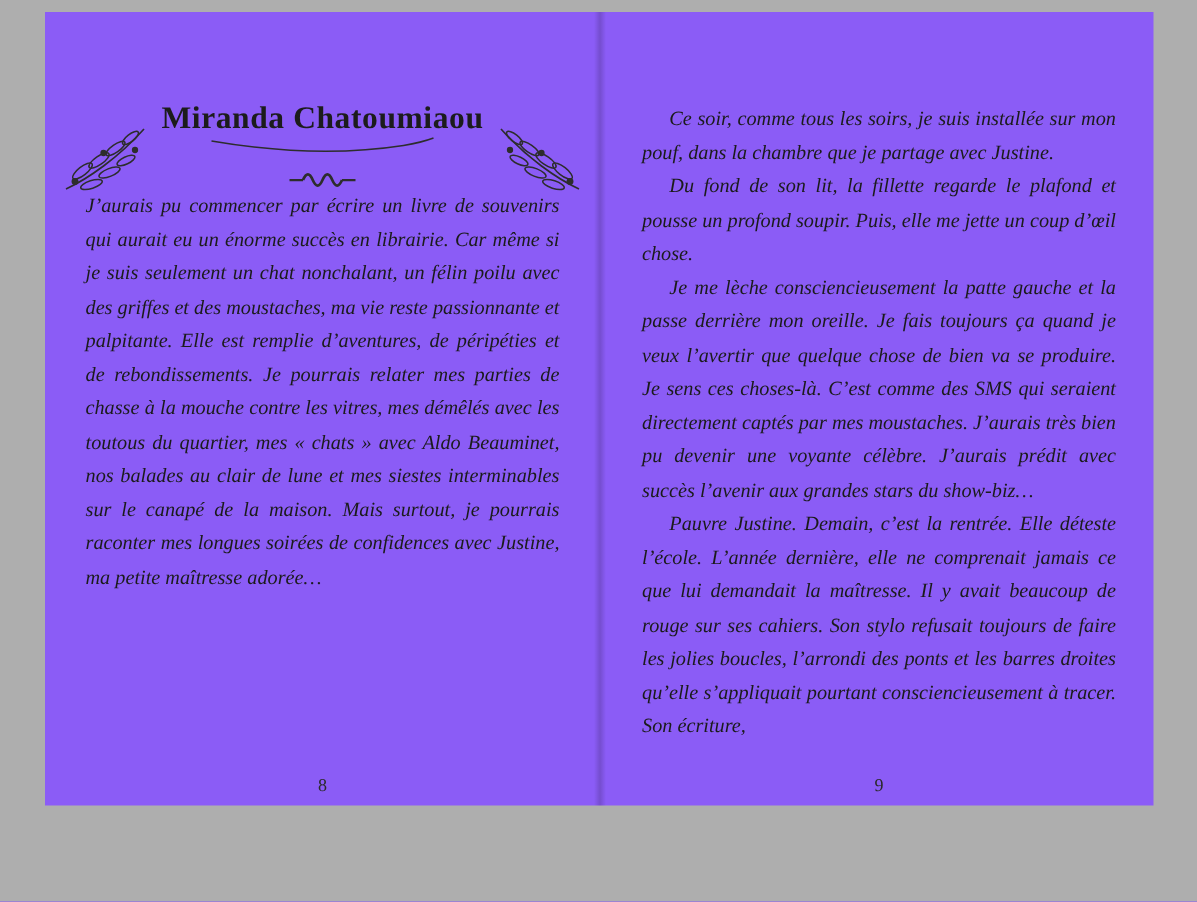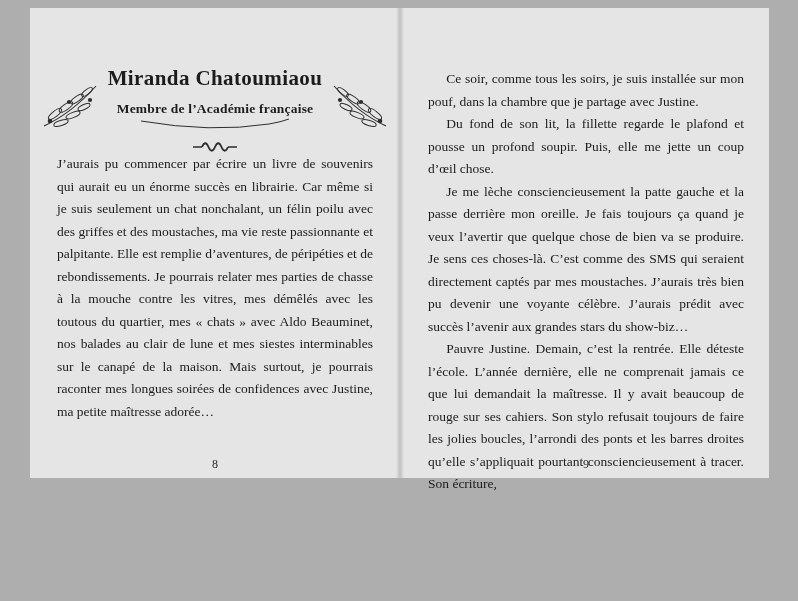--- a/index.html
+++ b/index.html
@@ -6,22 +6,22 @@
   body {
     width: 798px; height: 601px;
     background: #aeaeae;
     overflow: hidden;
     position: relative;
     font-family: "Liberation Serif", "DejaVu Serif", serif;
     color: #1c1c1c;
   }
   .spread {
     position: absolute; left: 30px; top: 8px;
-    width: 739px; height: 470px;
-    background: #e5e5e5;
+    width: 739px; height: 529px;
+    background: #8b5cf6;
   }
   .gutter {
     position: absolute; left: 366px; top: 0; width: 8px; height: 100%;
     background: linear-gradient(to right, rgba(0,0,0,0), rgba(0,0,0,0.16) 50%, rgba(0,0,0,0));
   }
   .page { position: absolute; top: 0; height: 100%; width: 316px; }
   .page.left  { left: 27px; }
   .page.right { left: 398px; }
 
   .chapter-header { position: relative; text-align: center; margin-top: 58px; }
@@ -37,20 +37,21 @@
 
   .bodytext { }
   .bodytext.fullpage { margin-top: 60px; }
   p.para {
     margin: 0;
     font-size: 13.5px;
     line-height: 22.5px;
     text-align: justify;
     text-indent: 1.35em;
     color: #1b1b1b;
+    font-style: italic;
   }
   p.para.no-indent { text-indent: 0; }
 
   .folio {
     position: absolute; bottom: 6px; left: 0; width: 100%;
     text-align: center; font-size: 12px; color: #2a2a2a;
   }
   svg { display: block; margin: 0 auto; }
   .inkline { stroke: #2d2d2d; fill: none; }
 </style>
@@ -97,21 +98,20 @@
           </g>
           <g fill="#2d2d2d">
             <circle cx="9" cy="41" r="2.3"></circle>
             <circle cx="28" cy="22" r="2.1"></circle>
             <circle cx="49" cy="20" r="2.1"></circle>
           </g>
         </svg>
       </span>
 
       <div class="title">Miranda Chatoumiaou</div>
-      <div class="affiliation">Membre de l’Académie française</div>
 
       <div class="flourish">
         <svg width="160" height="11" viewBox="0 0 160 11">
           <path class="inkline" stroke-width="1" d="M6 3 q 70 12 128 3 q 12 -2 20 -5"></path>
         </svg>
       </div>
 
       <div class="divider">
         <svg width="48" height="14" viewBox="0 0 48 14">
           <path class="inkline" stroke-width="1.5" d="M2 8 h 9 M37 8 h 9"></path>

